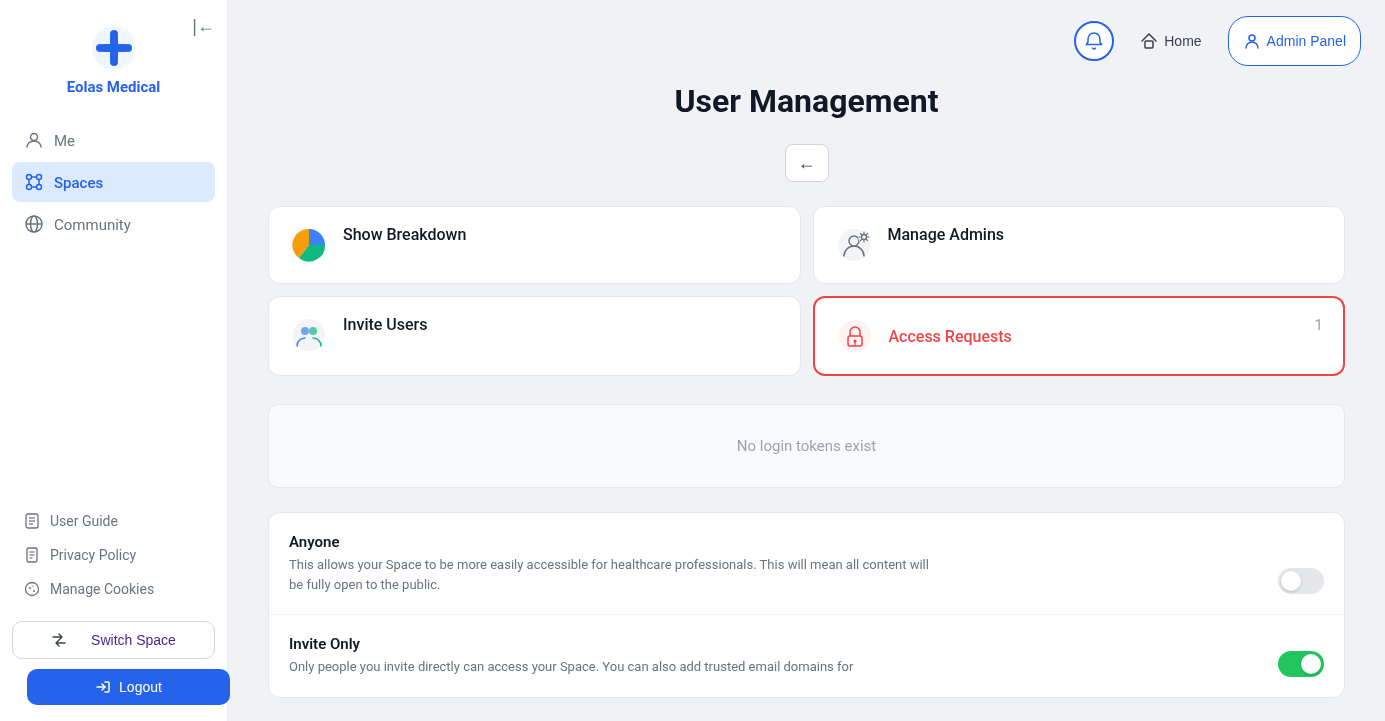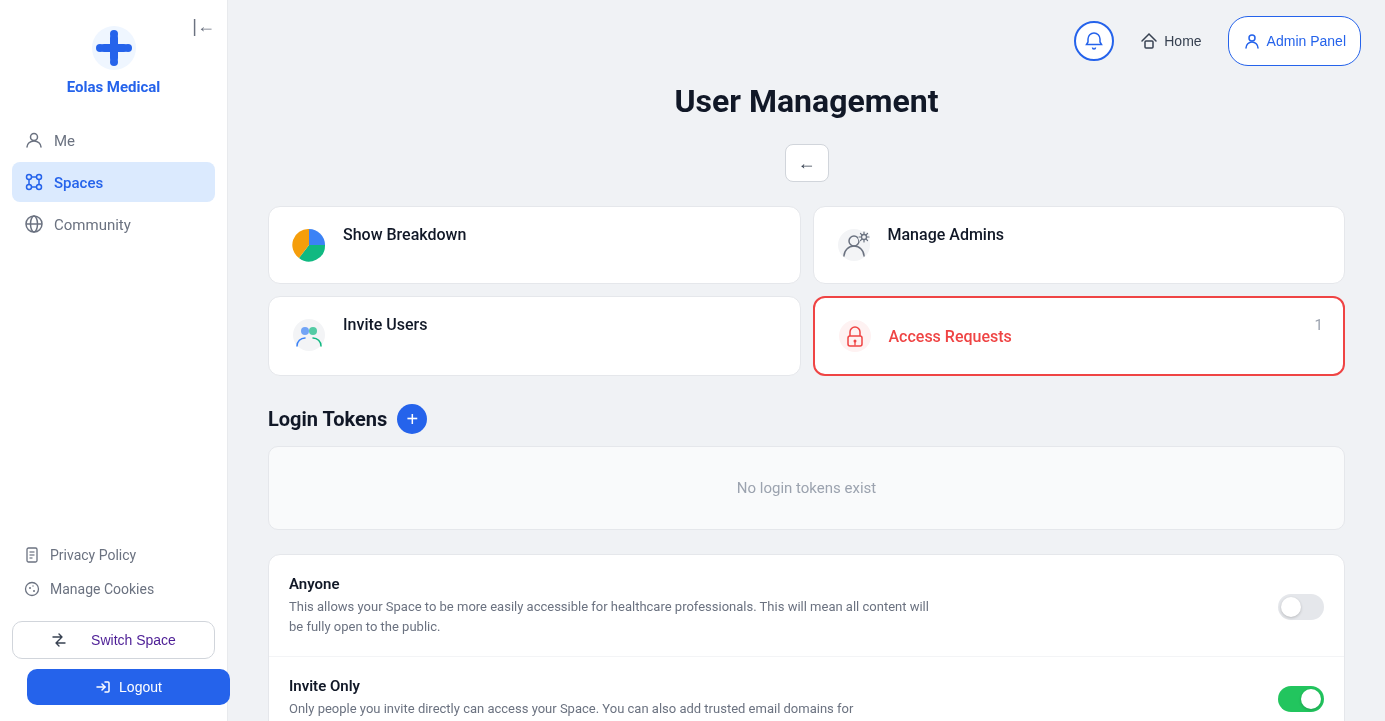--- a/index.html
+++ b/index.html
@@ -312,21 +312,21 @@
 
     .settings-section {
       background: #fff;
       border: 1px solid #e5e7eb;
       border-radius: 12px;
       overflow: hidden;
     }
 
     .settings-item {
       display: flex;
-      align-items: center;
+      align-items: flex-end;
       justify-content: space-between;
       padding: 20px 20px;
       border-bottom: 1px solid #f3f4f6;
     }
 
     .settings-item:last-child {
       border-bottom: none;
     }
 
     .settings-item-text {}
@@ -447,20 +447,29 @@
         <line x1="2" y1="10" x2="18" y2="10" stroke="#6b7280" stroke-width="1.5"></line>
       </svg>
       <span>Community</span>
     </div>
   </nav>
 
   <div class="sidebar-bottom">
     <div class="sidebar-bottom-links">
       <div class="sidebar-bottom-link">
         <svg width="16" height="16" viewBox="0 0 16 16" fill="none">
+          <rect x="2" y="1" width="12" height="14" rx="2" stroke="#6b7280" stroke-width="1.3"></rect>
+          <line x1="5" y1="5" x2="11" y2="5" stroke="#6b7280" stroke-width="1.2"></line>
+          <line x1="5" y1="8" x2="11" y2="8" stroke="#6b7280" stroke-width="1.2"></line>
+          <line x1="5" y1="11" x2="9" y2="11" stroke="#6b7280" stroke-width="1.2"></line>
+        </svg>
+        <span>User Guide</span>
+      </div>
+      <div class="sidebar-bottom-link">
+        <svg width="16" height="16" viewBox="0 0 16 16" fill="none">
           <rect x="3" y="1" width="10" height="14" rx="1.5" stroke="#6b7280" stroke-width="1.3"></rect>
           <line x1="5.5" y1="5" x2="10.5" y2="5" stroke="#6b7280" stroke-width="1.2"></line>
           <line x1="5.5" y1="8" x2="10.5" y2="8" stroke="#6b7280" stroke-width="1.2"></line>
           <line x1="5.5" y1="11" x2="8.5" y2="11" stroke="#6b7280" stroke-width="1.2"></line>
         </svg>
         <span>Privacy Policy</span>
       </div>
       <div class="sidebar-bottom-link">
         <svg width="16" height="16" viewBox="0 0 16 16" fill="none">
           <circle cx="8" cy="8" r="6.5" stroke="#6b7280" stroke-width="1.3"></circle>
@@ -572,26 +581,20 @@
             <path d="M15 20v-4a5 5 0 0110 0v4" stroke="#ef4444" stroke-width="1.5" fill="none"></path>
             <circle cx="20" cy="25" r="1.5" fill="#ef4444"></circle>
             <line x1="20" y1="26.5" x2="20" y2="29" stroke="#ef4444" stroke-width="1.3" stroke-linecap="round"></line>
           </svg>
           <span>Access Requests</span>
         </div>
         <span class="card-badge">1</span>
       </div>
     </div>
 
-    <div class="section-header">
-      <span class="section-title">Login Tokens</span>
-      <button class="add-btn">
-        <span>+</span>
-      </button>
-    </div>
 
     <div class="login-tokens-empty">
       <span>No login tokens exist</span>
     </div>
 
     <div class="settings-section">
 
       <div class="settings-item">
         <div class="settings-item-text">
           <div class="settings-item-title">Anyone</div>

